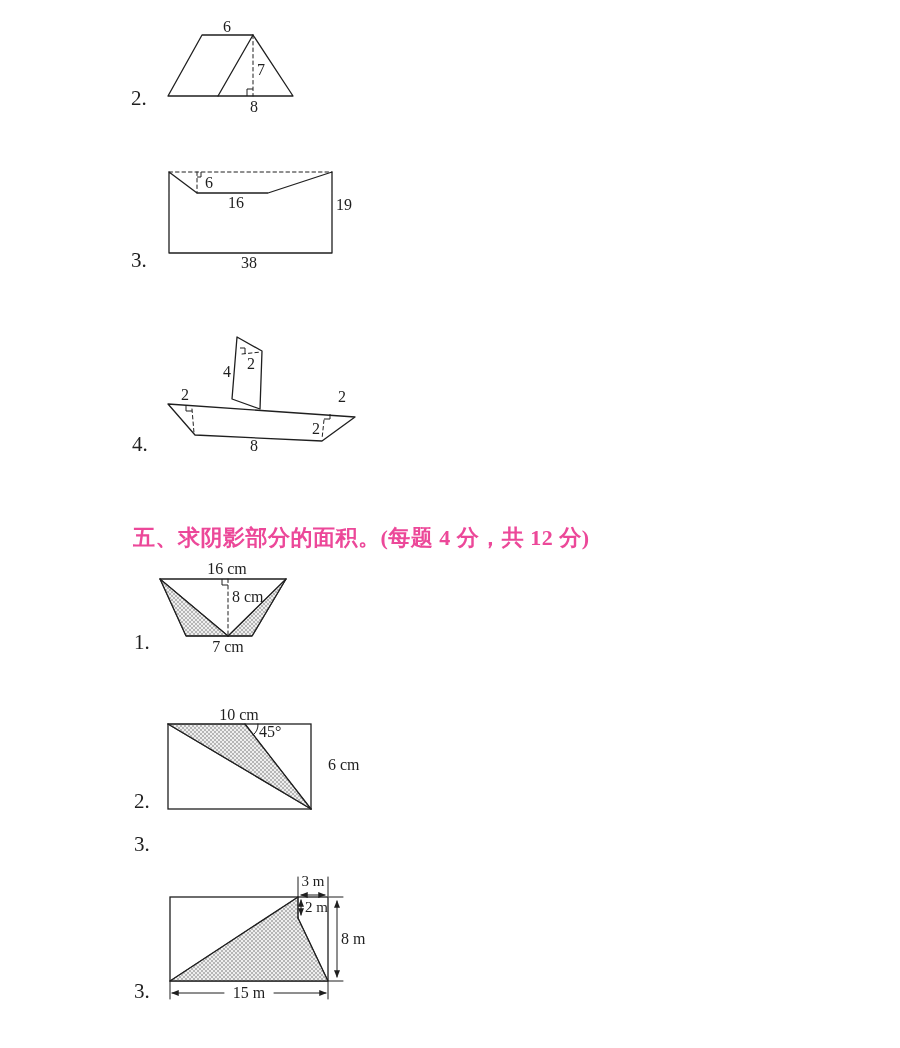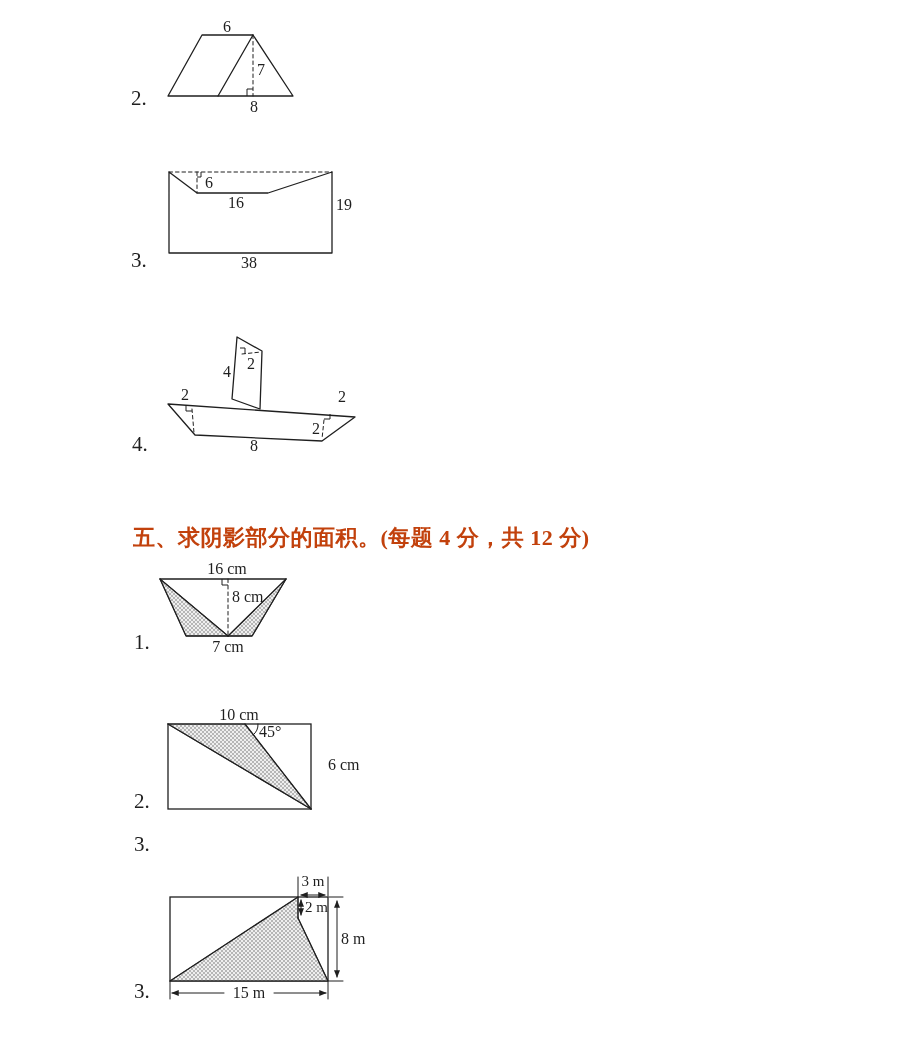--- a/index.html
+++ b/index.html
@@ -1,20 +1,20 @@
 <!DOCTYPE html>
 <html><head>
 <meta charset="utf-8">
 <style>
   html,body{margin:0;padding:0;background:#ffffff;}
   .page{position:relative;width:900px;height:1048px;background:#ffffff;
         font-family:"Liberation Serif",serif;color:#1f1f1f;overflow:hidden;}
   .qnum{position:absolute;font-size:21px;line-height:1;color:#1f1f1f;}
   .heading{position:absolute;left:133px;top:523px;font-size:22px;font-weight:bold;
-           letter-spacing:.5px;color:#c2410c;font-family:"Liberation Serif",serif;white-space:nowrap;}
+           letter-spacing:.5px;color:#ec4899;font-family:"Liberation Serif",serif;white-space:nowrap;}
   svg.fig{position:absolute;overflow:visible;}
   svg.fig line,svg.fig path,svg.fig polygon,svg.fig polyline{
       stroke:#1f1f1f;fill:none;stroke-width:1.3;stroke-linecap:round;stroke-linejoin:round;}
   svg.fig .dash{stroke-dasharray:3.5 3;stroke-width:1;}
   svg.fig .ra{stroke-width:1;stroke-linecap:butt;}
   svg.fig .hatchfill{fill:url(#hatch);stroke:#3a3a3a;stroke-width:.8;}
   svg.fig .dim{stroke-width:1;}
   svg.fig text{font-family:"Liberation Serif",serif;font-size:16px;fill:#1f1f1f;stroke:none;}
   svg.fig text.sm{font-size:15px;}
 </style>

